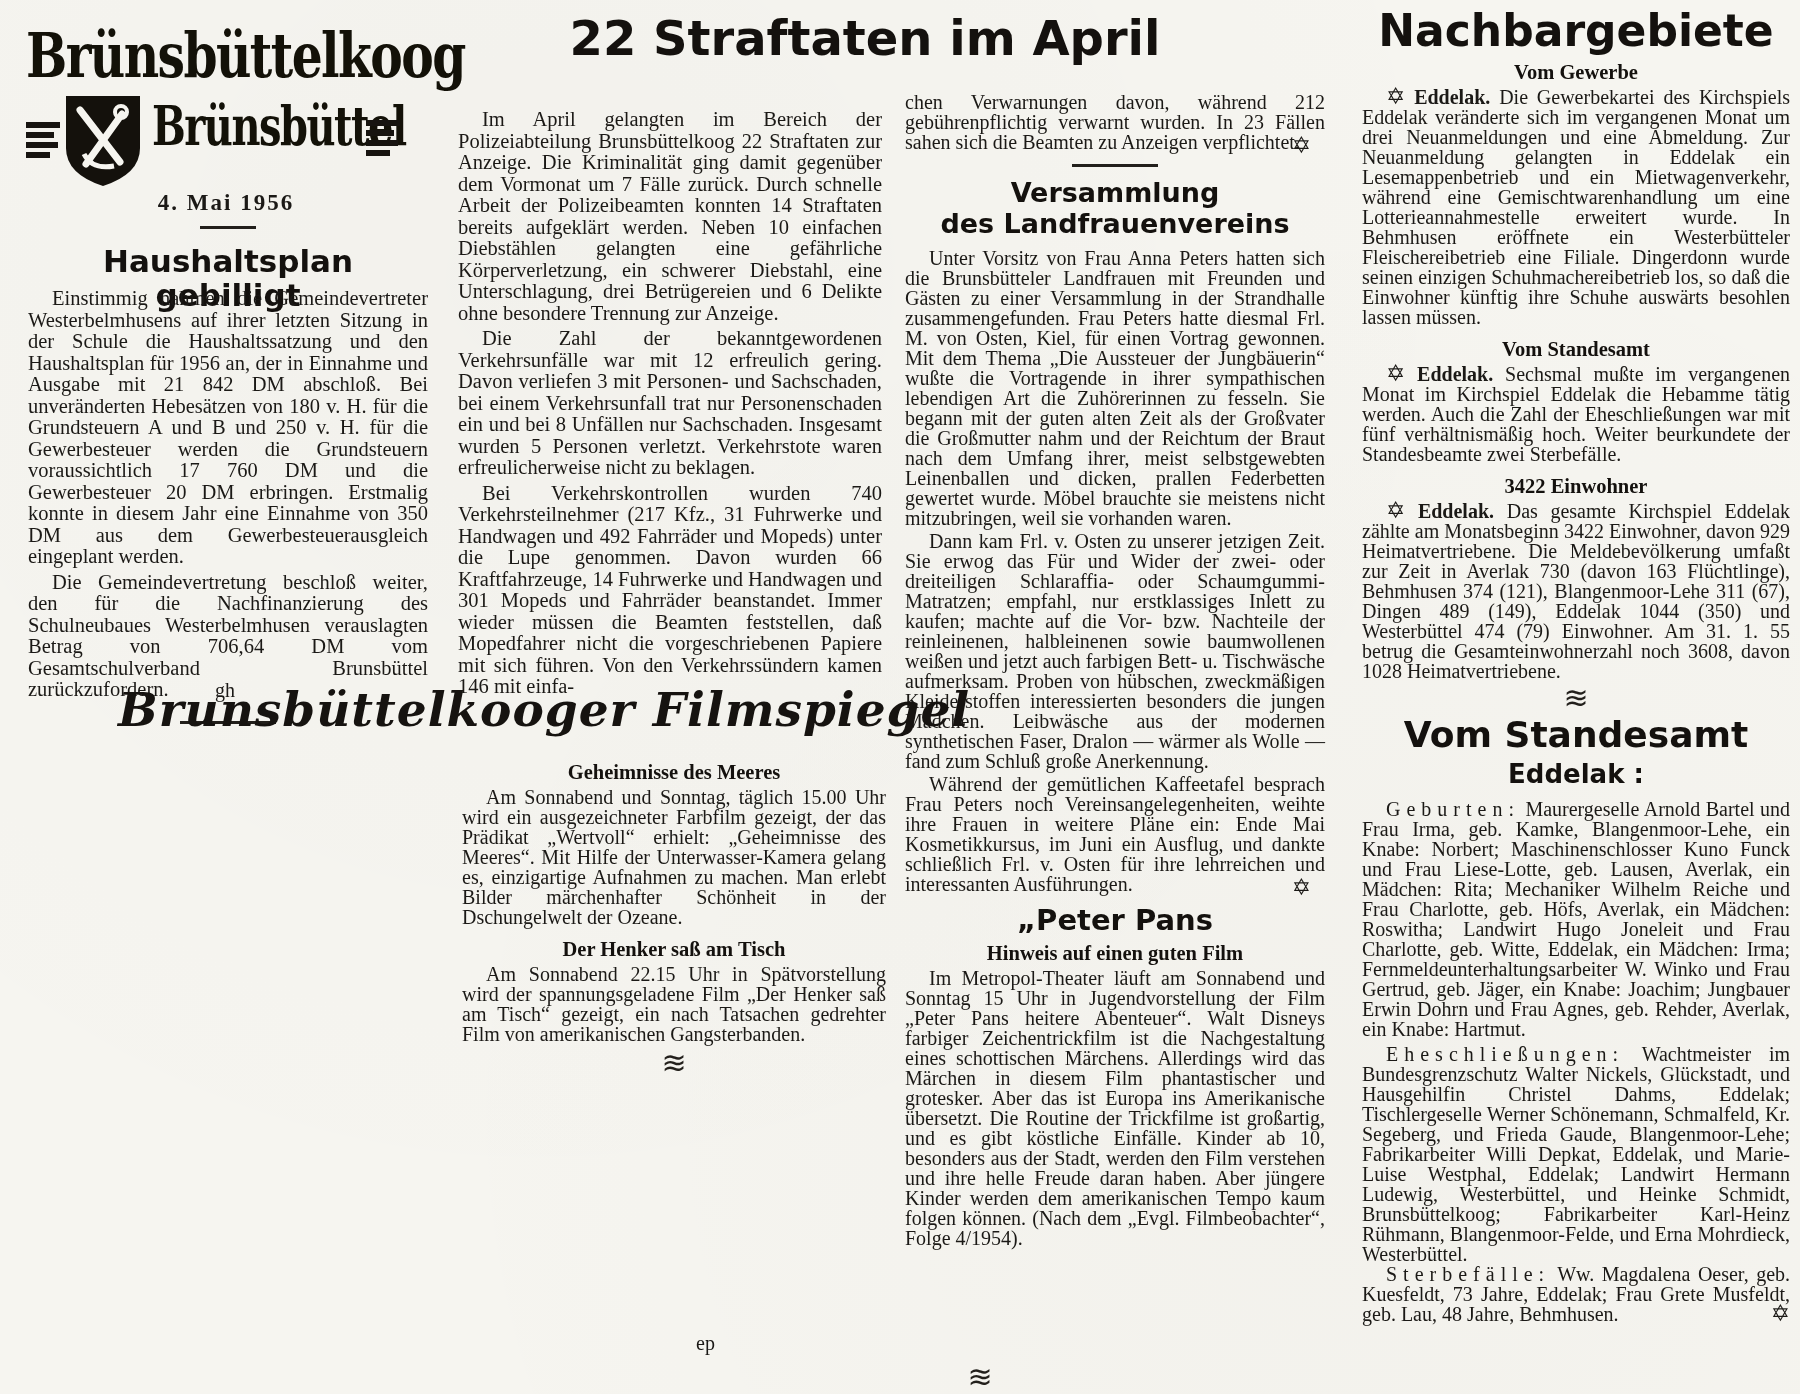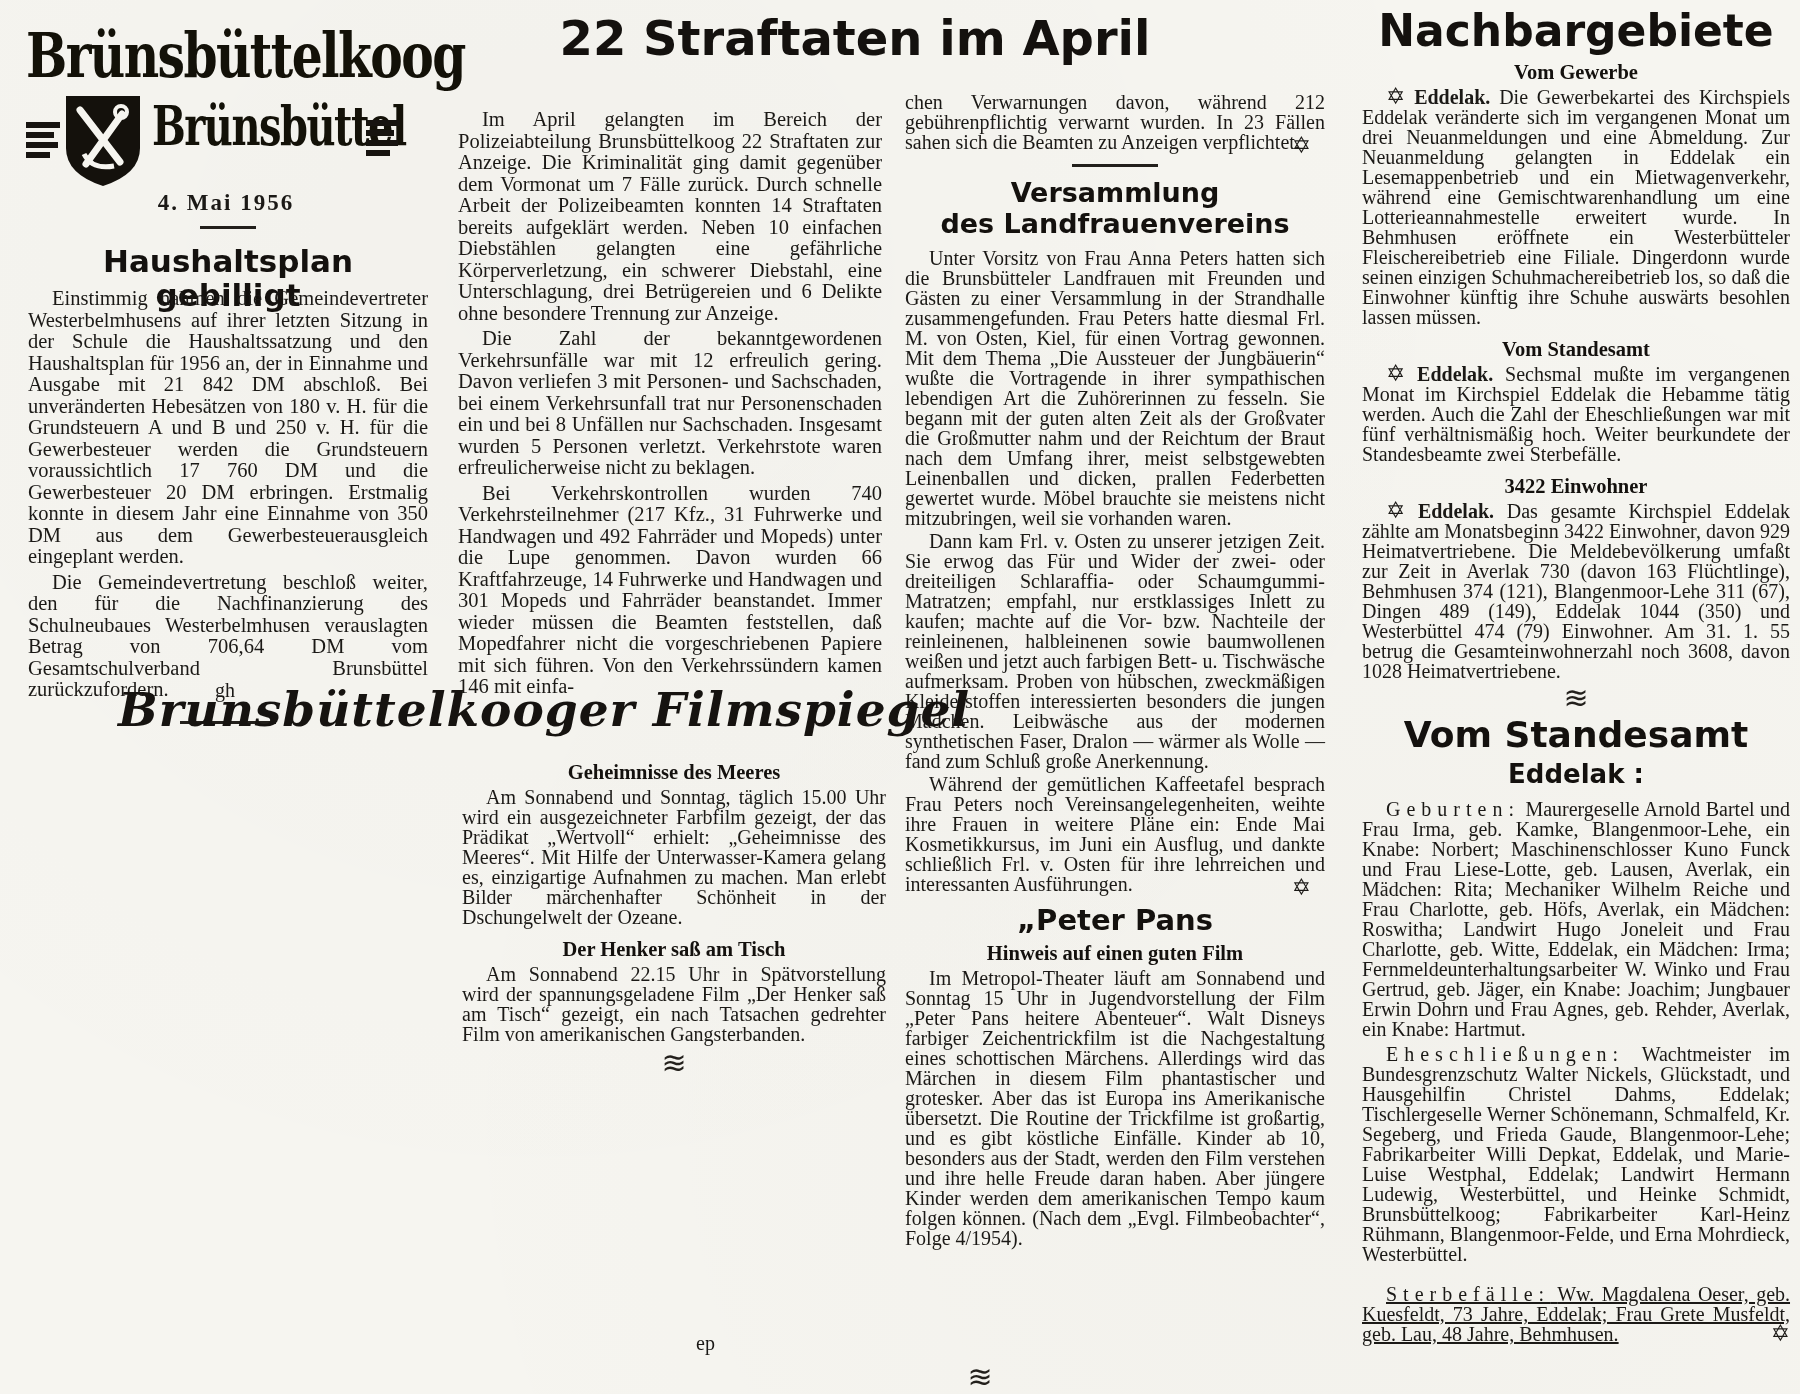--- a/index.html
+++ b/index.html
@@ -74,21 +74,21 @@
 
 <h2 class="abs head-sans center" style="left:28px; top:244px; width:400px; font-size:31px; line-height:34px;">Haushaltsplan gebilligt</h2>
 
 <div class="abs c12" style="left:28px; top:288px; width:400px;">
   <p class="body">Einstimmig nahmen die Gemeindevertreter Westerbelmhusens auf ihrer letzten Sitzung in der Schule die Haushaltssatzung und den Haushaltsplan für 1956 an, der in Einnahme und Ausgabe mit 21 842 DM abschloß. Bei unveränderten Hebesätzen von 180 v. H. für die Grundsteuern A und B und 250 v. H. für die Gewerbesteuer werden die Grundsteuern voraussichtlich 17 760 DM und die Gewerbesteuer 20 DM erbringen. Erstmalig konnte in diesem Jahr eine Einnahme von 350 DM aus dem Gewerbesteuerausgleich eingeplant werden.</p>
   <p class="body" style="margin-top:4px;">Die Gemeindevertretung beschloß weiter, den für die Nachfinanzierung des Schulneubaues Westerbelmhusen verauslagten Betrag von 706,64 DM vom Gesamtschulverband Brunsbüttel zurückzufordern.</p>
   <div class="sig" style="margin-top:-21px; padding-right:6px;text-align:center;">gh</div>
   <div class="rule" style="width:96px; margin:20px auto 0 auto;"></div>
 </div>
 
-<h1 class="abs head-sans center" style="left:470px; top:12px; width:770px; font-size:48px; line-height:52px;">22 Straftaten im April</h1>
+<h1 class="abs head-sans center" style="left:480px; top:12px; width:770px; font-size:48px; line-height:52px;">22 Straftaten im April</h1>
 
 <div class="abs c12" style="left:458px; top:109px; width:424px;">
   <p class="body">Im April gelangten im Bereich der Polizeiabteilung Brunsbüttelkoog 22 Straftaten zur Anzeige. Die Kriminalität ging damit gegenüber dem Vormonat um 7 Fälle zurück. Durch schnelle Arbeit der Polizeibeamten konnten 14 Straftaten bereits aufgeklärt werden. Neben 10 einfachen Diebstählen gelangten eine gefährliche Körperverletzung, ein schwerer Diebstahl, eine Unterschlagung, drei Betrügereien und 6 Delikte ohne besondere Trennung zur Anzeige.</p>
   <p class="body" style="margin-top:4px;">Die Zahl der bekanntgewordenen Verkehrsunfälle war mit 12 erfreulich gering. Davon verliefen 3 mit Personen- und Sachschaden, bei einem Verkehrsunfall trat nur Personenschaden ein und bei 8 Unfällen nur Sachschaden. Insgesamt wurden 5 Personen verletzt. Verkehrstote waren erfreulicherweise nicht zu beklagen.</p>
   <p class="body" style="margin-top:4px;">Bei Verkehrskontrollen wurden 740 Verkehrsteilnehmer (217 Kfz., 31 Fuhrwerke und Handwagen und 492 Fahrräder und Mopeds) unter die Lupe genommen. Davon wurden 66 Kraftfahrzeuge, 14 Fuhrwerke und Handwagen und 301 Mopeds und Fahrräder beanstandet. Immer wieder müssen die Beamten feststellen, daß Mopedfahrer nicht die vorgeschriebenen Papiere mit sich führen. Von den Verkehrssündern kamen 146 mit einfa-</p>
 </div>
 
 <div class="abs c34" style="left:905px; top:92px; width:420px; line-height:20px;">
   <p class="body noindent">chen Verwarnungen davon, während 212 gebührenpflichtig verwarnt wurden. In 23 Fällen sahen sich die Beamten zu Anzeigen verpflichtet.</p>
   <div class="starline"><span class="star">✡</span></div>
@@ -137,14 +137,14 @@
 
   <div class="wavy" style="margin-top:6px;">≋</div>
 
   <h1 class="head-sans center" style="font-size:36px; line-height:40px; margin-top:6px;">Vom Standesamt</h1>
   <h3 class="head-sans center" style="font-size:26px; line-height:30px; margin:4px 0 10px 0;">Eddelak :</h3>
 
   <p class="body"><span class="spaced lead" style="font-weight:normal;">Geburten:</span> <span>Maurergeselle Arnold Bartel und Frau Irma, geb. Kamke, Blangenmoor-Lehe, ein Knabe: Norbert; Maschinenschlosser Kuno Funck und Frau Liese-Lotte, geb. Lausen, Averlak, ein Mädchen: Rita; Mechaniker Wilhelm Reiche und Frau Charlotte, geb. Höfs, Averlak, ein Mädchen: Roswitha; Landwirt Hugo Joneleit und Frau Charlotte, geb. Witte, Eddelak, ein Mädchen: Irma; Fernmeldeunterhaltungsarbeiter W. Winko und Frau Gertrud, geb. Jäger, ein Knabe: Joachim; Jungbauer Erwin Dohrn und Frau Agnes, geb. Rehder, Averlak, ein Knabe: Hartmut.</span></p>
 
   <p class="body" style="margin-top:5px;"><span class="spaced">Eheschließungen:</span> <span>Wachtmeister im Bundesgrenzschutz Walter Nickels, Glückstadt, und Hausgehilfin Christel Dahms, Eddelak; Tischlergeselle Werner Schönemann, Schmalfeld, Kr. Segeberg, und Frieda Gaude, Blangenmoor-Lehe; Fabrikarbeiter Willi Depkat, Eddelak, und Marie-Luise Westphal, Eddelak; Landwirt Hermann Ludewig, Westerbüttel, und Heinke Schmidt, Brunsbüttelkoog; Fabrikarbeiter Karl-Heinz Rühmann, Blangenmoor-Felde, und Erna Mohrdieck, Westerbüttel.</span></p>
 
-  <p class="body" style="margin-top:20px;text-decoration:underline;"><span class="spaced">Sterbefälle:</span> <span>Ww. Magdalena Oeser, geb. Kuesfeldt, 73 Jahre, Eddelak; Frau Grete Musfeldt, geb. Lau, 48 Jahre, Behmhusen.</span> <span class="star" style="float:right;">✡</span></p>
+  <p class="body" style="margin-top:0;"><span class="spaced">Sterbefälle:</span> <span>Ww. Magdalena Oeser, geb. Kuesfeldt, 73 Jahre, Eddelak; Frau Grete Musfeldt, geb. Lau, 48 Jahre, Behmhusen.</span> <span class="star" style="float:right;">✡</span></p>
 </div>
 
 </body></html>

